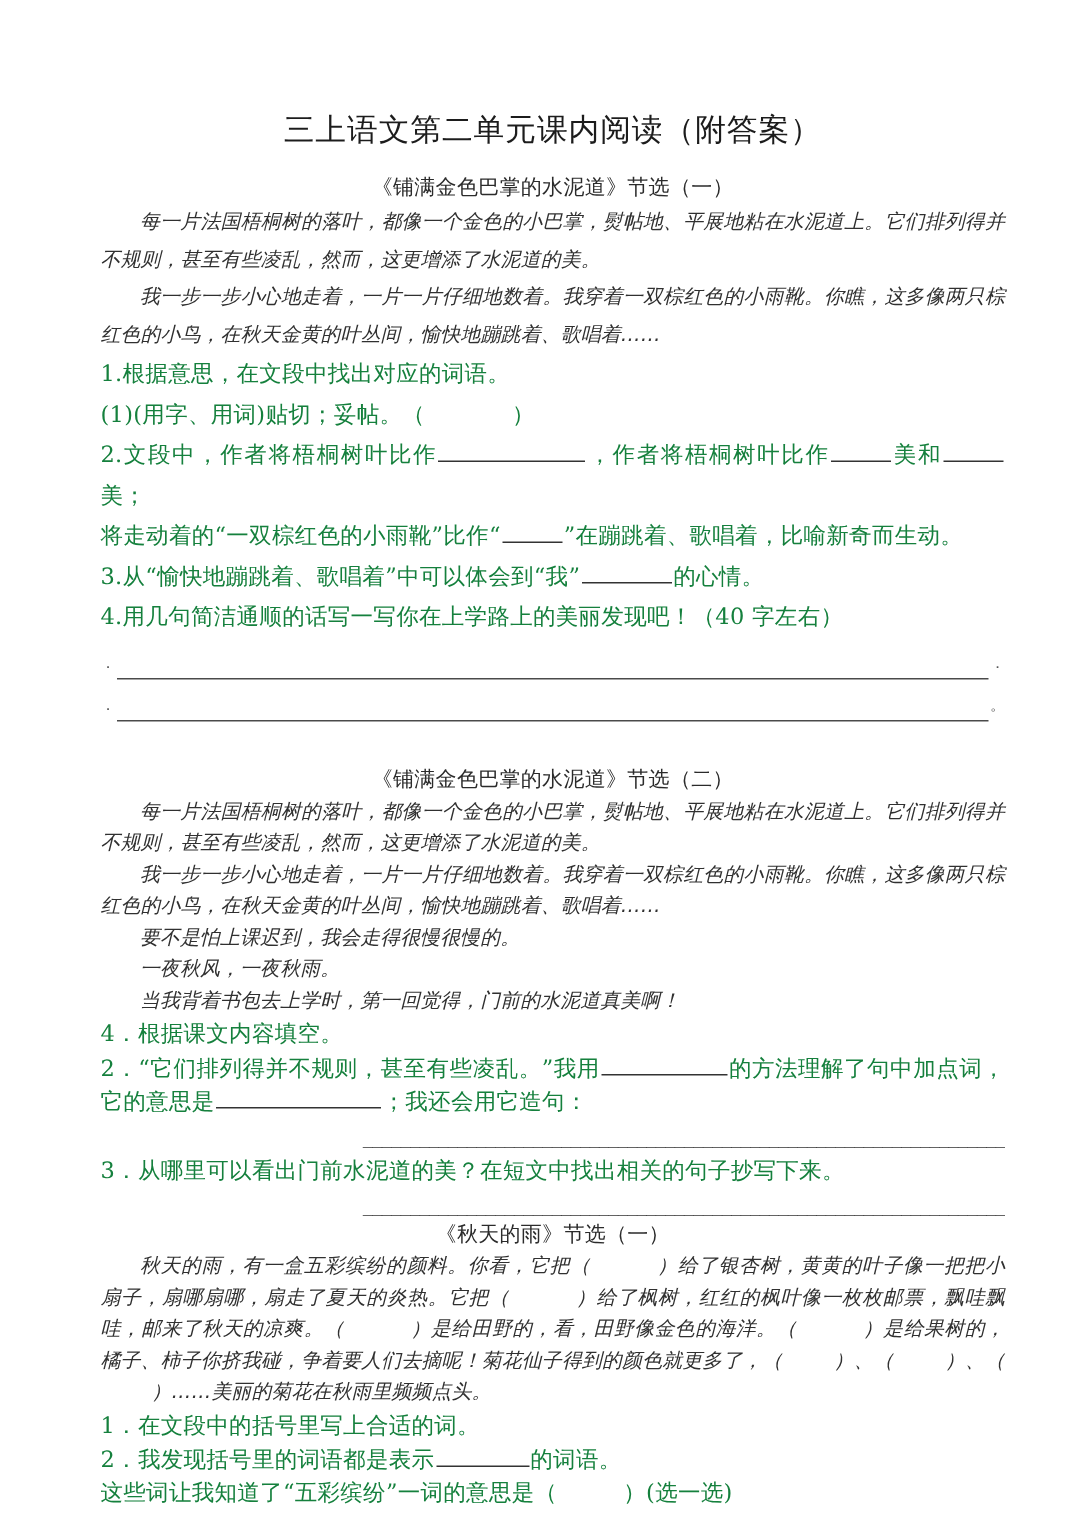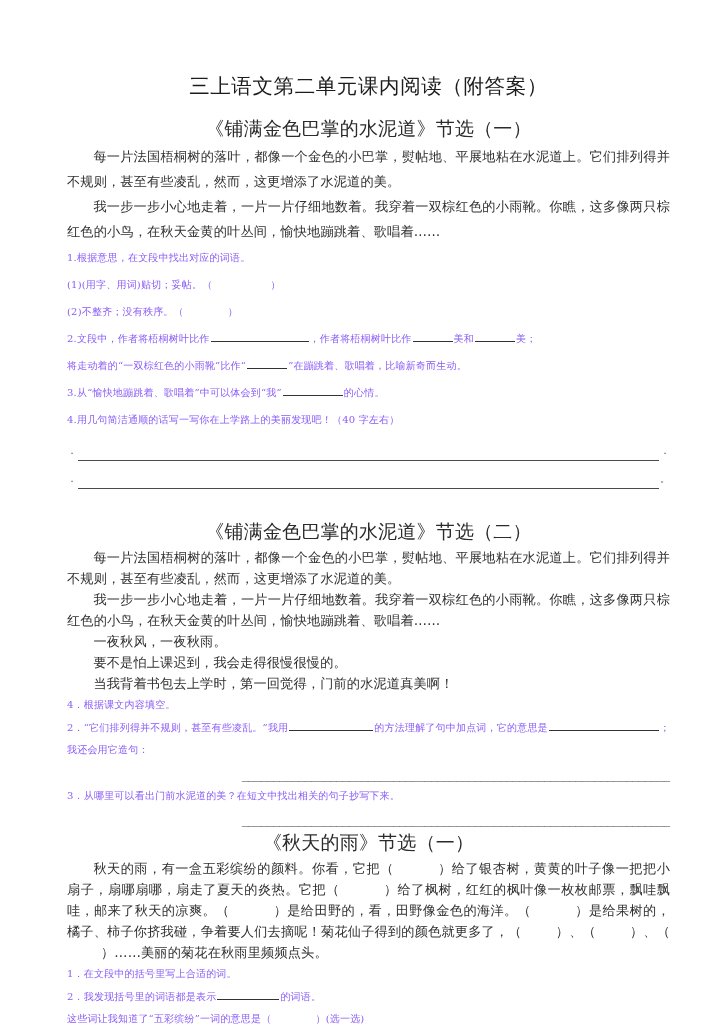--- a/index.html
+++ b/index.html
@@ -25,46 +25,47 @@
     text-align: center;
     font-size: 20.5px;
     font-weight: normal;
     letter-spacing: 0.6px;
     margin: 0 0 16px 0;
     color: #1c1c1c;
     font-family: Liberation Serif, serif;
   }
   .section-heading {
     text-align: center;
-    font-size: 19px;
+    font-size: 14px;
     margin: 0 0 2px 0;
     letter-spacing: 0.2px;
     color: #2b2b2b;
   }
   
   .passage {
     font-family: "DejaVu Sans", "Liberation Sans", sans-serif;
+    font-style: italic;
     font-size: 13.2px;
     line-height: 25px;
     text-align: justify;
     text-justify: inter-ideograph;
     margin: 0;
     color: #303030;
     letter-spacing: 0.15px;
   }
   .passage.indent { text-indent: 2em; }
   .passage.tight { line-height: 21px; }
   
   .q {
-    font-size: 10px;
+    font-size: 15px;
     line-height: 27px;
     margin: 0;
     text-align: justify;
     text-justify: inter-ideograph;
-    color: #8b5cf6;
+    color: #15803d;
     letter-spacing: 0.2px;
   }
   .q.tight { line-height: 22.5px; }
   .blank {
     display: inline-block;
     border-bottom: 1.3px solid #333;
     vertical-align: baseline;
     height: 0.95em;
     margin: 0 1px;
   }
@@ -121,21 +122,20 @@
   <div>
     <div class="section-heading">《铺满金色巴掌的水泥道》节选（一）</div>
 
     <p class="passage indent">每一片法国梧桐树的落叶，都像一个金色的小巴掌，熨帖地、平展地粘在水泥道上。它们排列得并不规则，甚至有些凌乱，然而，这更增添了水泥道的美。</p>
     <p class="passage indent">我一步一步小心地走着，一片一片仔细地数着。我穿着一双棕红色的小雨靴。你瞧，这多像两只棕红色的小鸟，在秋天金黄的叶丛间，愉快地蹦跳着、歌唱着……</p>
 
     <p class="q"><span>1.根据意思，在文段中找出对应的词语。</span></p>
 
     <p class="q"><span>(1)(用字、用词)贴切；妥帖。（</span><span class="paren"></span><span>）</span></p>
 
-    <p class="q"><span>(2)不整齐；没有秩序。（</span><span class="paren sm"></span><span>）</span></p>
 
     <p class="q"><span>2.文段中，作者将梧桐树叶比作</span><span class="blank" style="width:98px"></span><span>，作者将梧桐树叶比作</span><span class="blank" style="width:40px"></span><span>美和</span><span class="blank" style="width:40px"></span><span>美；</span></p>
 
     <p class="q"><span>将走动着的“一双棕红色的小雨靴”比作“</span><span class="blank" style="width:40px"></span><span>”在蹦跳着、歌唱着，比喻新奇而生动。</span></p>
 
     <p class="q"><span>3.从“愉快地蹦跳着、歌唱着”中可以体会到“我”</span><span class="blank" style="width:60px"></span><span>的心情。</span></p>
 
     <p class="q"><span>4.用几句简洁通顺的话写一写你在上学路上的美丽发现吧！（40 字左右）</span></p>
 
     <div class="answer-line">
@@ -148,22 +148,22 @@
       <span class="rule"></span>
       <span class="tail">。</span>
     </div>
   </div>
 
   <div style="margin-top:30px">
     <div class="section-heading">《铺满金色巴掌的水泥道》节选（二）</div>
 
     <p class="passage tight indent">每一片法国梧桐树的落叶，都像一个金色的小巴掌，熨帖地、平展地粘在水泥道上。它们排列得并不规则，甚至有些凌乱，然而，这更增添了水泥道的美。</p>
     <p class="passage tight indent">我一步一步小心地走着，一片一片仔细地数着。我穿着一双棕红色的小雨靴。你瞧，这多像两只棕红色的小鸟，在秋天金黄的叶丛间，愉快地蹦跳着、歌唱着……</p>
+    <p class="passage tight indent">要不是怕上课迟到，我会走得很慢很慢的。</p>
     <p class="passage tight indent">一夜秋风，一夜秋雨。</p>
-    <p class="passage tight indent">要不是怕上课迟到，我会走得很慢很慢的。</p>
     <p class="passage tight indent">当我背着书包去上学时，第一回觉得，门前的水泥道真美啊！</p>
 
     <p class="q tight"><span>4．根据课文内容填空。</span></p>
 
 
     <p class="q tight"><span>2．“它们排列得并不规则，甚至有些凌乱。”我用</span><span class="blank" style="width:84px"></span><span>的方法理解了句中加点词，它的意思是</span><span class="blank" style="width:110px"></span><span>；我还会用它造句：</span></p>
 
     <div class="dash-rule">____________________________________________________________________</div>
 
     <p class="q tight"><span>3．从哪里可以看出门前水泥道的美？在短文中找出相关的句子抄写下来。</span></p>

